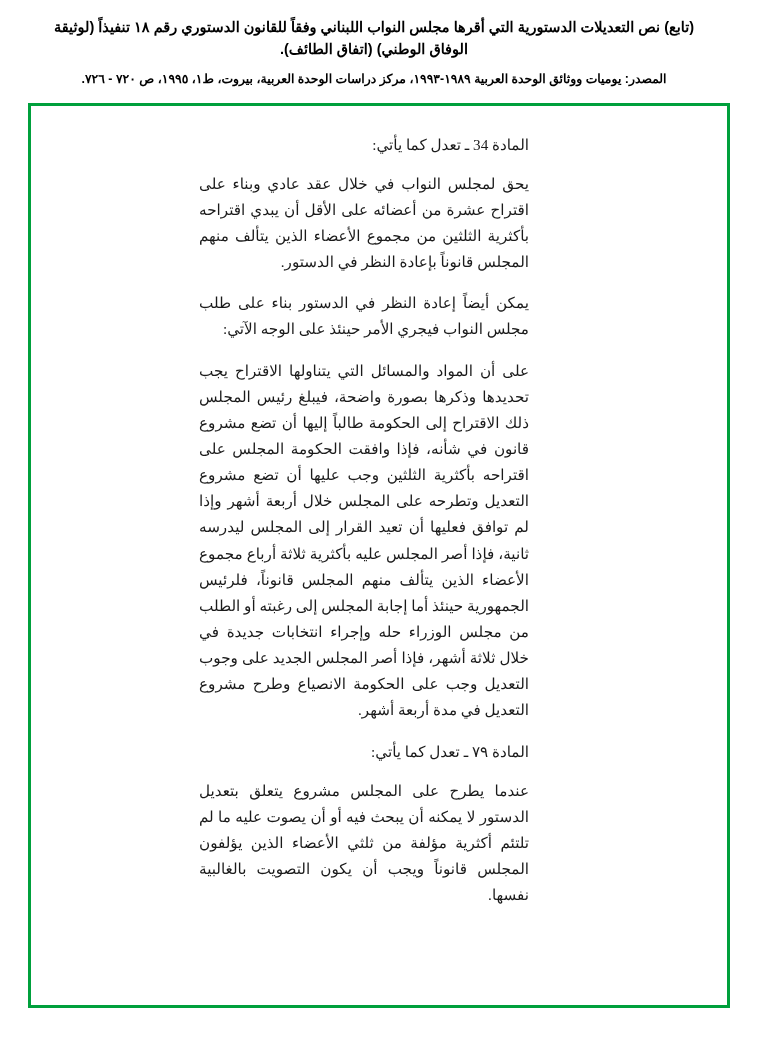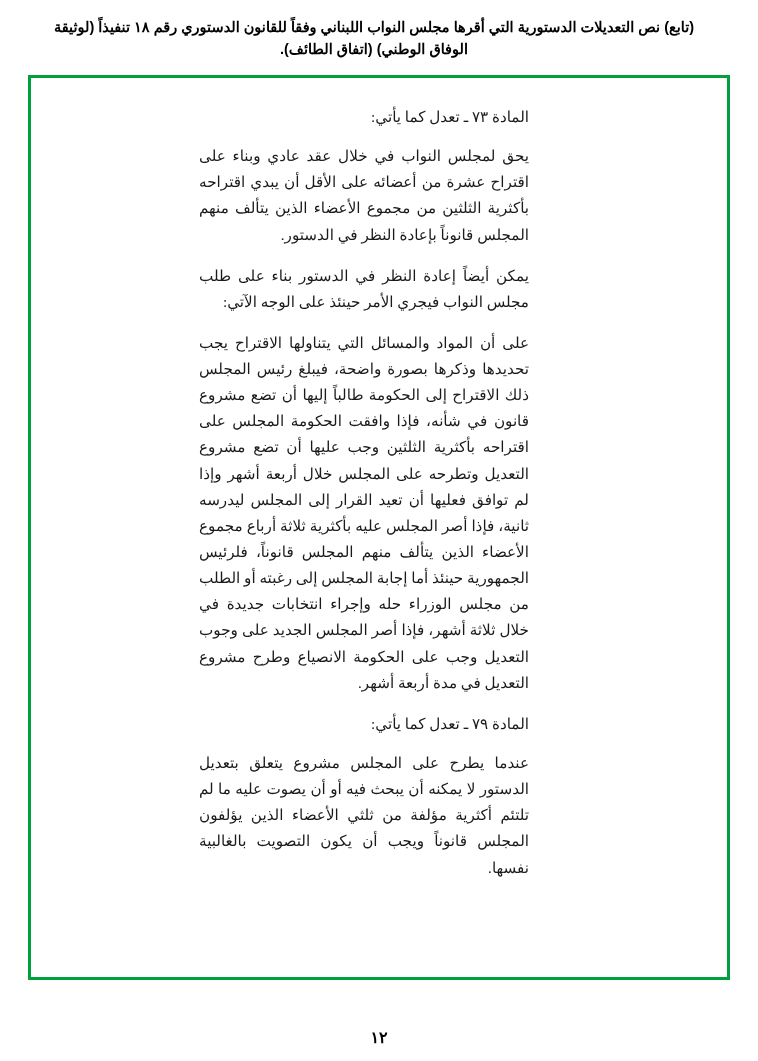--- a/index.html
+++ b/index.html
@@ -87,32 +87,32 @@
     color: #000;
   }
 </style>
 </head>
 <body>
 
 <div class="page">
 
   <div class="header">
     <div class="header-title">(تابع) نص التعديلات الدستورية التي أقرها مجلس النواب اللبناني وفقاً للقانون الدستوري رقم ١٨ تنفيذاً (لوثيقة الوفاق الوطني) (اتفاق الطائف).</div>
+    <div class="header-source">المصدر: يوميات ووثائق الوحدة العربية ١٩٨٩-١٩٩٣، مركز دراسات الوحدة العربية، بيروت، ط١، ١٩٩٥، ص ٧٢٠ - ٧٢٦.</div>
   </div>
 
   <div class="frame">
     <div class="body-col">
 
-      <p class="para heading">المادة ٧٣ ـ تعدل كما يأتي:</p>
+      <p class="para heading">المادة 34 ـ تعدل كما يأتي:</p>
 
       <p class="para block">يحق لمجلس النواب في خلال عقد عادي وبناء على اقتراح عشرة من أعضائه على الأقل أن يبدي اقتراحه بأكثرية الثلثين من مجموع الأعضاء الذين يتألف منهم المجلس قانوناً بإعادة النظر في الدستور.</p>
       <p class="para block">يمكن أيضاً إعادة النظر في الدستور بناء على طلب مجلس النواب فيجري الأمر حينئذ على الوجه الآتي:</p>
       <p class="para block">على أن المواد والمسائل التي يتناولها الاقتراح يجب تحديدها وذكرها بصورة واضحة، فيبلغ رئيس المجلس ذلك الاقتراح إلى الحكومة طالباً إليها أن تضع مشروع قانون في شأنه، فإذا وافقت الحكومة المجلس على اقتراحه بأكثرية الثلثين وجب عليها أن تضع مشروع التعديل وتطرحه على المجلس خلال أربعة أشهر وإذا لم توافق فعليها أن تعيد القرار إلى المجلس ليدرسه ثانية، فإذا أصر المجلس عليه بأكثرية ثلاثة أرباع مجموع الأعضاء الذين يتألف منهم المجلس قانوناً، فلرئيس الجمهورية حينئذ أما إجابة المجلس إلى رغبته أو الطلب من مجلس الوزراء حله وإجراء انتخابات جديدة في خلال ثلاثة أشهر، فإذا أصر المجلس الجديد على وجوب التعديل وجب على الحكومة الانصياع وطرح مشروع التعديل في مدة أربعة أشهر.</p>
 
       <p class="para heading">المادة ٧٩ ـ تعدل كما يأتي:</p>
       <p class="para block">عندما يطرح على المجلس مشروع يتعلق بتعديل الدستور لا يمكنه أن يبحث فيه أو أن يصوت عليه ما لم تلتئم أكثرية مؤلفة من ثلثي الأعضاء الذين يؤلفون المجلس قانوناً ويجب أن يكون التصويت بالغالبية نفسها.</p>
 
     </div>
   </div>
 
-  <div class="footer">١٢</div>
 
 </div>
 
 </body></html>

